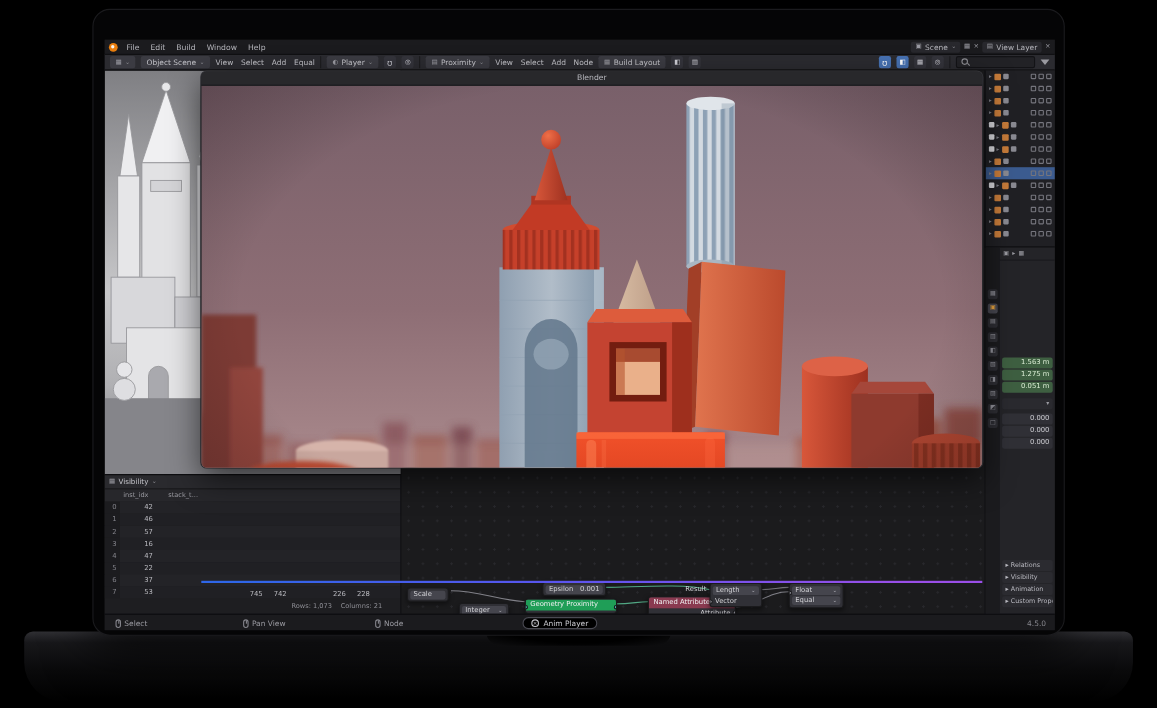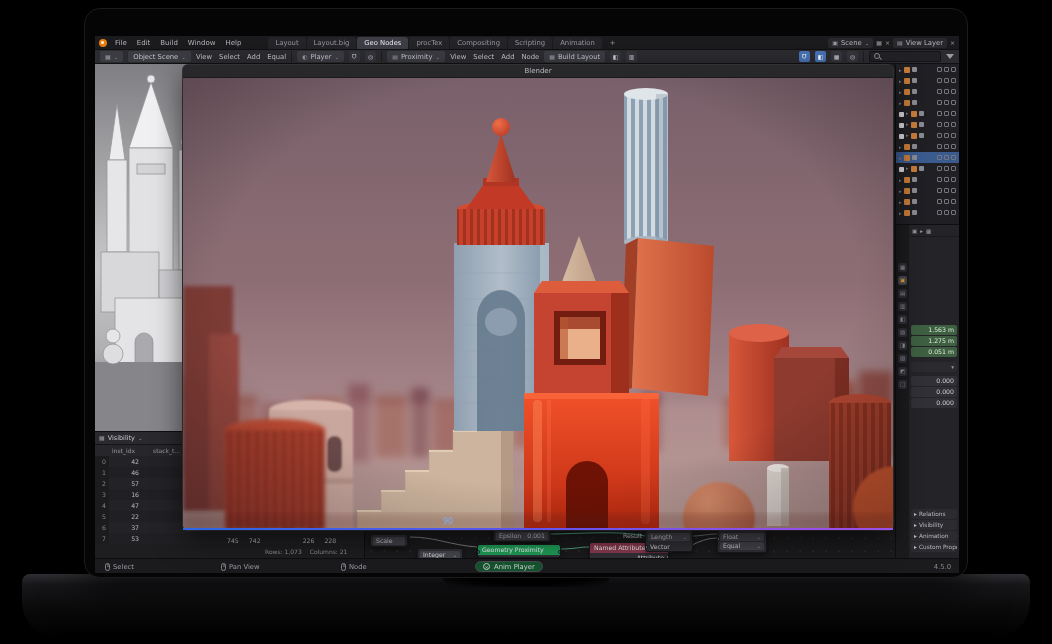--- a/index.html
+++ b/index.html
@@ -57,21 +57,21 @@
   .viewport3d{position:absolute;left:0;top:0;width:270px;height:367px;overflow:hidden;border-right:1px solid #0e0e10}
   .spreadsheet{position:absolute;left:0;top:367px;width:270px;height:127px;background:#1e1e21;
     border-top:1px solid #0e0e10;border-right:1px solid #0e0e10;overflow:hidden}
   .node-editor{position:absolute;left:270px;top:0;width:530px;height:494px;background:#1b1b1d;overflow:hidden;
     background-image:radial-gradient(#28282c 1px,transparent 1px);background-size:13px 13px}
   .outliner{position:absolute;left:800px;top:0;width:64px;height:160px;background:#202024;border-left:1px solid #0e0e10;overflow:hidden}
   .properties{position:absolute;left:800px;top:160px;width:64px;height:334px;background:#242428;
     border-left:1px solid #0e0e10;border-top:1px solid #0e0e10;overflow:hidden}
 
   
-  .render-window{position:absolute;left:88px;top:1px;width:710px;height:465px;background:#242428;z-index:5;
+  .render-window{position:absolute;left:88px;top:1px;width:710px;height:360px;background:#242428;z-index:5;
     border-radius:5px;box-shadow:0 10px 28px rgba(0,0,0,.6),0 0 0 1px #3a3a3f;overflow:hidden}
   .win-title{height:13px;background:#28282b;display:flex;align-items:center;justify-content:center;
     font-size:7px;color:#b9b9bf;border-bottom:1px solid #1a1a1c}
   .win-img{width:710px;height:452px;display:block}
   .win-glow{position:absolute;left:88px;top:464px;width:710px;height:2px;z-index:6;
     background:linear-gradient(90deg,#2f66e8 5%,#5a55ee 45%,#9a4fe8 90%)}
 
   
   .ss-head{height:13px;background:#2a2a2e;display:flex;align-items:center;gap:3px;padding:0 4px;
     font-size:6.5px;color:#c6c6cc;border-bottom:1px solid #141416}
@@ -132,21 +132,21 @@
   .psections{position:absolute;left:2px;right:2px;bottom:6px;display:flex;flex-direction:column;gap:1px}
   .psec{height:10px;background:#2b2b30;border-radius:2px;display:flex;align-items:center;gap:2px;
     padding:0 3px;font-size:5.8px;color:#b9b9c0;white-space:nowrap;overflow:hidden}
 
   
   .sb{position:relative;height:15px;background:#1b1b1e;border-top:1px solid #0e0e10;font-size:6.8px;color:#9a9aa1}
   .sb-g{position:absolute;top:0;height:15px;display:flex;align-items:center;gap:3px}
   .mouse{width:5px;height:8px;border:1px solid #84848b;border-radius:2.5px;position:relative;flex:none}
   .mouse::after{content:"";position:absolute;left:50%;top:0;width:1px;height:3px;background:#84848b;transform:translateX(-50%)}
   .sb-pill{position:absolute;left:380px;top:2px;height:11px;display:flex;align-items:center;gap:4px;
-    background:#14532d;border:1px solid #4a4a52;border-radius:8px;padding:0 7px;color:#cbcbd1}
+    background:#000000;border:1px solid #4a4a52;border-radius:8px;padding:0 7px;color:#cbcbd1}
   .stop-ic{width:7px;height:7px;border:1px solid #c4c4ca;border-radius:50%;font-size:5px;line-height:6px;
     text-align:center;color:#c4c4ca}
   .sb-ver{position:absolute;right:8px;top:0;height:15px;display:flex;align-items:center;color:#87878e}
 </style>
 </head>
 <body>
 
 <div class="stage">
 
   <div class="laptop-base">
@@ -158,30 +158,20 @@
 
       <header class="topbar">
         <span class="blogo"></span>
         <nav style="display:flex">
             <span class="menu">File</span>
             <span class="menu">Edit</span>
             <span class="menu">Build</span>
             <span class="menu">Window</span>
             <span class="menu">Help</span>
           </nav>
-        <div class="tabs">
-            <span class="tab">Layout</span>
-            <span class="tab">Layout.big</span>
-            <span class="tab active">Geo Nodes</span>
-            <span class="tab">procTex</span>
-            <span class="tab">Compositing</span>
-            <span class="tab">Scripting</span>
-            <span class="tab">Animation</span>
-            <span class="tab plus">+</span>
-          </div>
         <div class="top-right">
           <div class="chip">
             <span class="tiny-ic">▣</span>
             <span>Scene</span>
             <span class="caret">⌄</span>
           </div>
           <span class="tiny-ic">▦</span>
           <span class="tiny-ic">×</span>
           <div class="chip">
             <span class="tiny-ic">▤</span>

